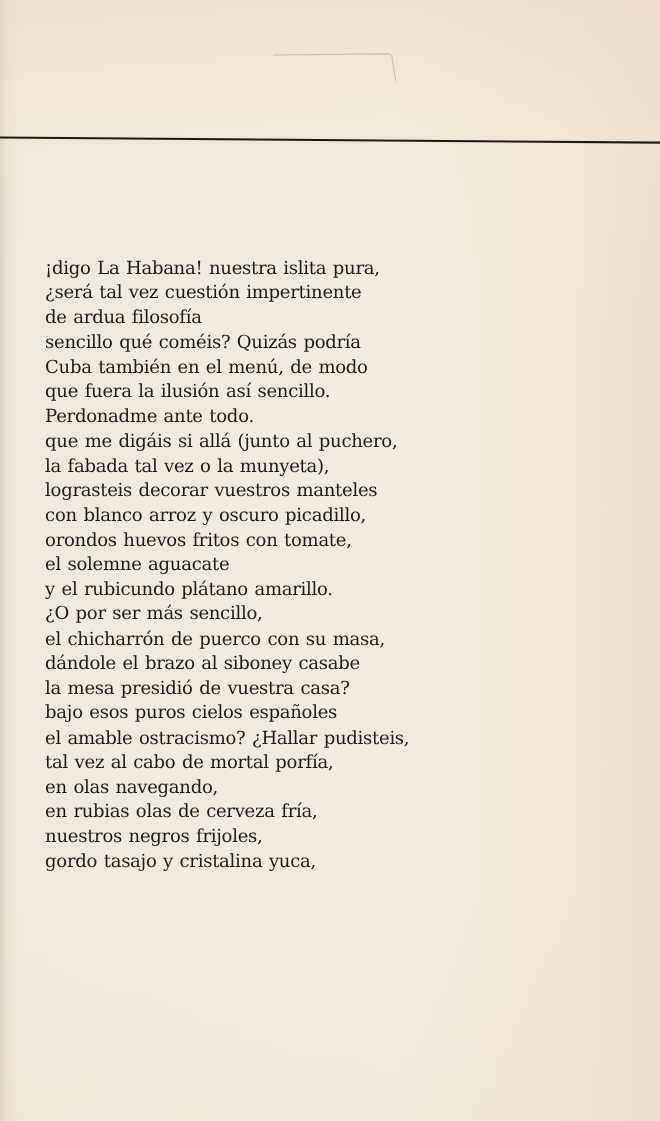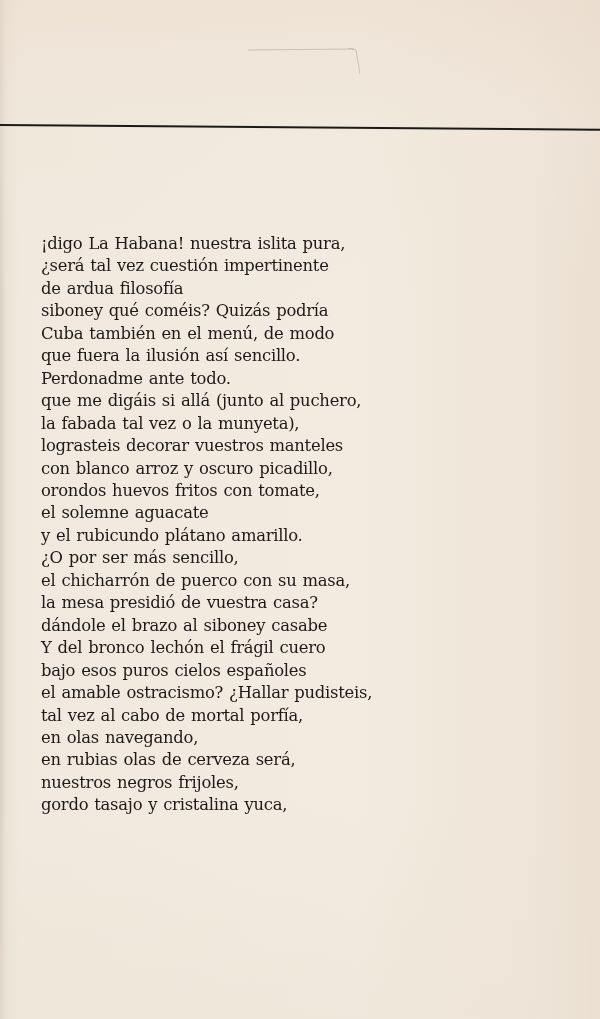--- a/index.html
+++ b/index.html
@@ -81,36 +81,35 @@
 </svg>
 
 <div class="top-rule"></div>
 
 <div class="bleed-through" aria-hidden="true"></div>
 
 <ul class="poem">
   <li>¡digo La Habana! nuestra islita pura,</li>
   <li>¿será tal vez cuestión impertinente</li>
   <li>de ardua filosofía</li>
-  <li>siboney qué coméis?  Quizás podría</li>
+  <li>sencillo qué coméis?  Quizás podría</li>
   <li>Cuba también en el menú, de modo</li>
   <li>que fuera la ilusión así sencillo.</li>
   <li>Perdonadme ante todo.</li>
   <li>que me digáis si allá (junto al puchero,</li>
   <li>la fabada tal vez o la munyeta),</li>
   <li>lograsteis decorar vuestros manteles</li>
   <li>con blanco arroz y oscuro picadillo,</li>
   <li>orondos huevos fritos con tomate,</li>
   <li>el solemne aguacate</li>
   <li>y el rubicundo plátano amarillo.</li>
   <li>¿O por ser más sencillo,</li>
   <li>el chicharrón de puerco con su masa,</li>
+  <li>dándole el brazo al siboney casabe</li>
   <li>la mesa presidió de vuestra casa?</li>
-  <li>dándole el brazo al siboney casabe</li>
-  <li>Y del bronco lechón el frágil cuero</li>
   <li>bajo esos puros cielos españoles</li>
   <li>el amable ostracismo?  ¿Hallar pudisteis,</li>
   <li>tal vez al cabo de mortal porfía,</li>
   <li>en olas navegando,</li>
-  <li>en rubias olas de cerveza será,</li>
+  <li>en rubias olas de cerveza fría,</li>
   <li>nuestros negros frijoles,</li>
   <li>gordo tasajo y cristalina yuca,</li>
 </ul>
 
 </body></html>

